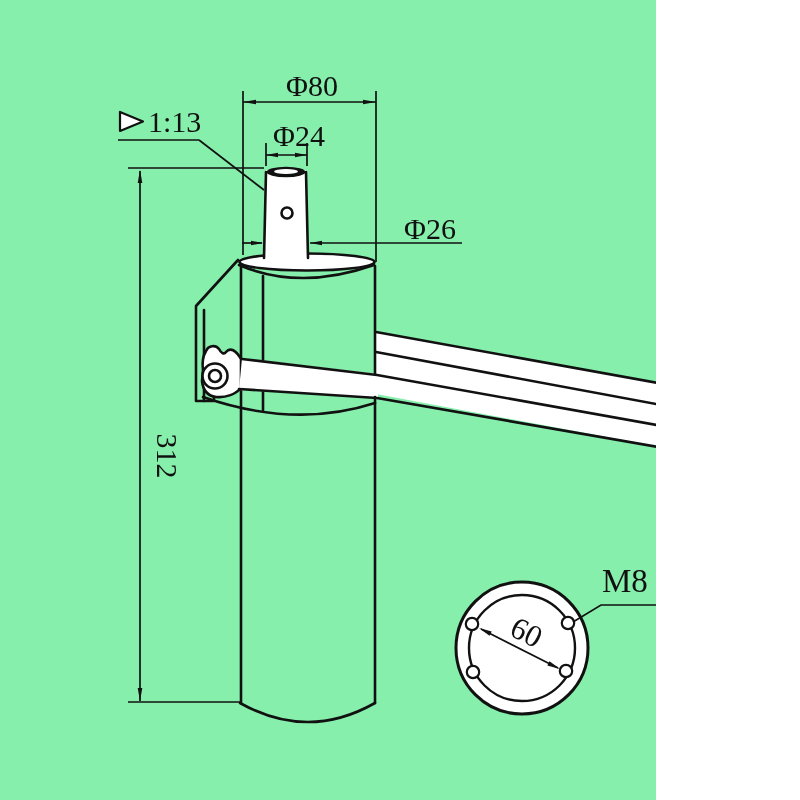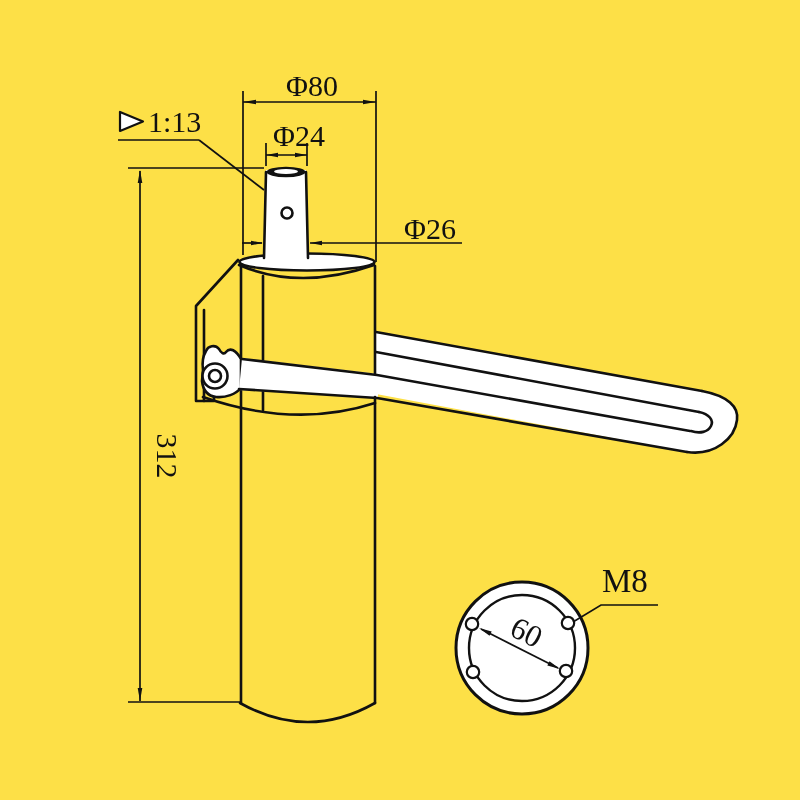--- a/index.html
+++ b/index.html
@@ -1,16 +1,16 @@
 <!DOCTYPE html>
 <html><head>
 <meta charset="utf-8">
 <style>
   html,body{margin:0;padding:0;background:#ffffff;}
-  .page{width:800px;height:800px;background:#fde047;position:relative;overflow:hidden;}
+  .page{width:656px;height:800px;background:#86efac;position:relative;overflow:hidden;}
   svg{display:block;}
   svg text{font-family:"Liberation Serif",serif;fill:#111111;}
   .ol{stroke:#111111;stroke-width:2.6;fill:none;stroke-linecap:round;stroke-linejoin:round;}
   .olf{stroke:#111111;stroke-width:2.6;fill:#ffffff;stroke-linecap:round;stroke-linejoin:round;}
   .thin{stroke:#111111;stroke-width:1.7;fill:none;stroke-linecap:butt;}
   .wf{fill:#ffffff;stroke:none;}
   .ah{fill:#111111;stroke:none;}
   .t30{font-size:30px;}
   .t31{font-size:31px;}
   .t33{font-size:33px;}

